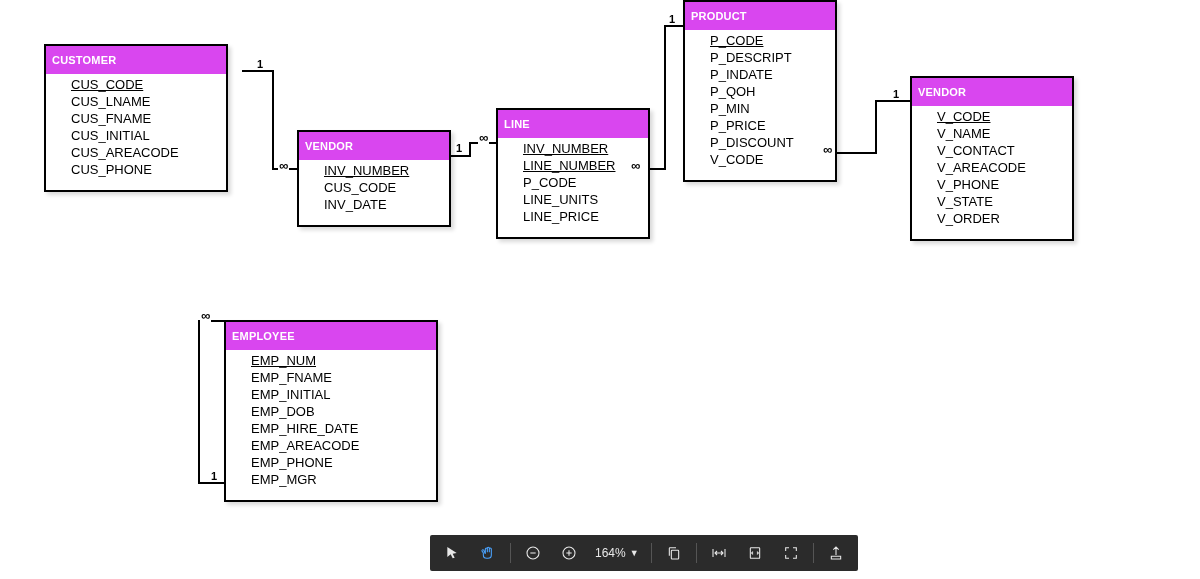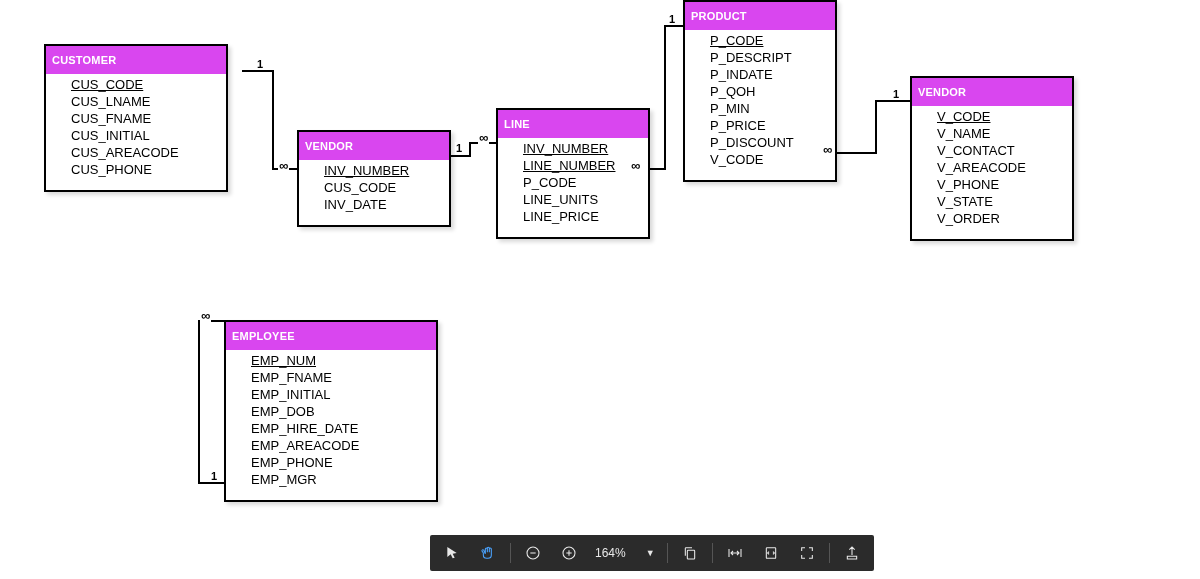--- a/index.html
+++ b/index.html
@@ -10,21 +10,21 @@
   .entity-row{padding:1px 8px;font-size:13px;white-space:nowrap}
   .entity-row.pk{text-decoration:underline}
   .connector{position:absolute;background:#000}
   .glyph{position:absolute;font-size:11px;font-weight:bold;background:#fff;padding:0 1px}
   .inf{font-size:13px}
   
   .toolbar{position:absolute;left:430px;bottom:8px;height:36px;background:#2b2b2b;color:#e8e8e8;border-radius:2px;display:flex;align-items:center;padding:0 8px;gap:8px;font-size:12px}
   .tb-btn{width:28px;height:28px;display:flex;align-items:center;justify-content:center;border-radius:2px;cursor:pointer}
   .tb-btn svg{width:16px;height:16px;stroke:#e8e8e8;fill:none;stroke-width:1.6}
   .tb-sep{width:1px;height:20px;background:#555}
-  .zoom{display:flex;align-items:center;gap:20px;padding:0 4px}
+  .zoom{display:flex;align-items:center;gap:4px;padding:0 4px}
   .caret{font-size:9px}
   .hand svg{stroke:#4aa3ff}
 </style>
 </head>
 <body>
 
 <div class="canvas">
 
   <div class="entity" style="left:44px;top:44px;width:180px">
     <div class="entity-title">CUSTOMER</div>

